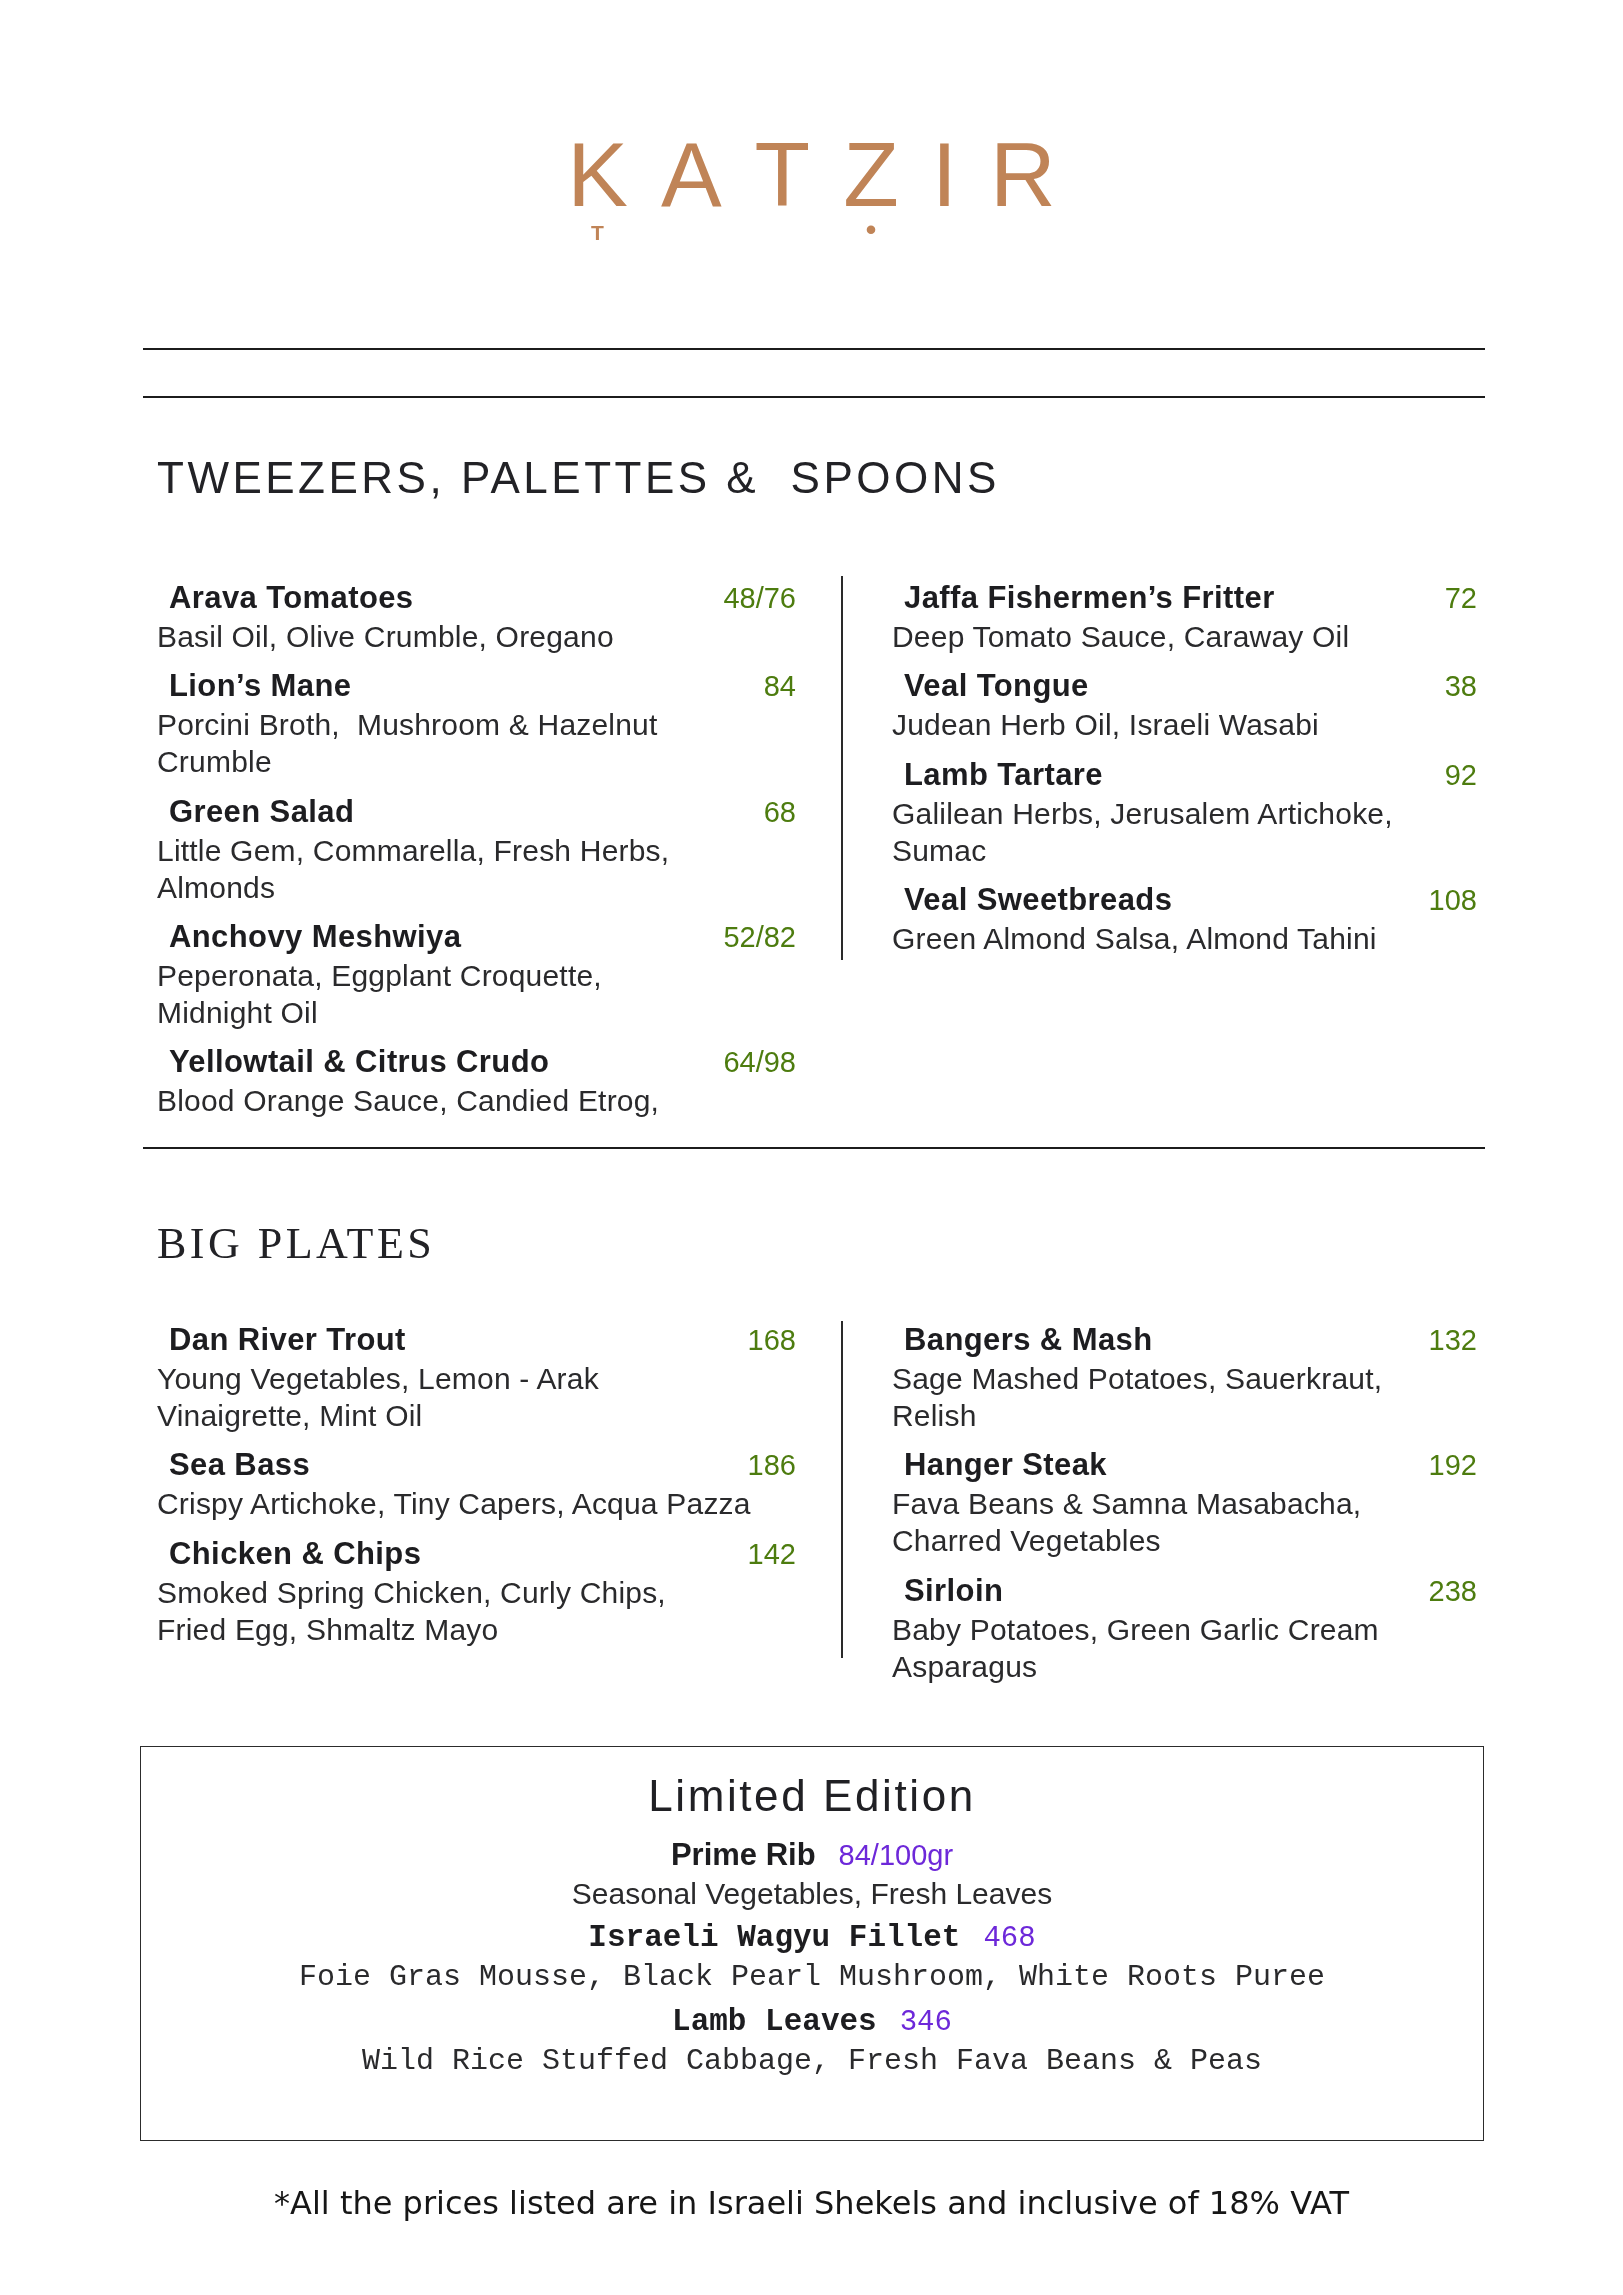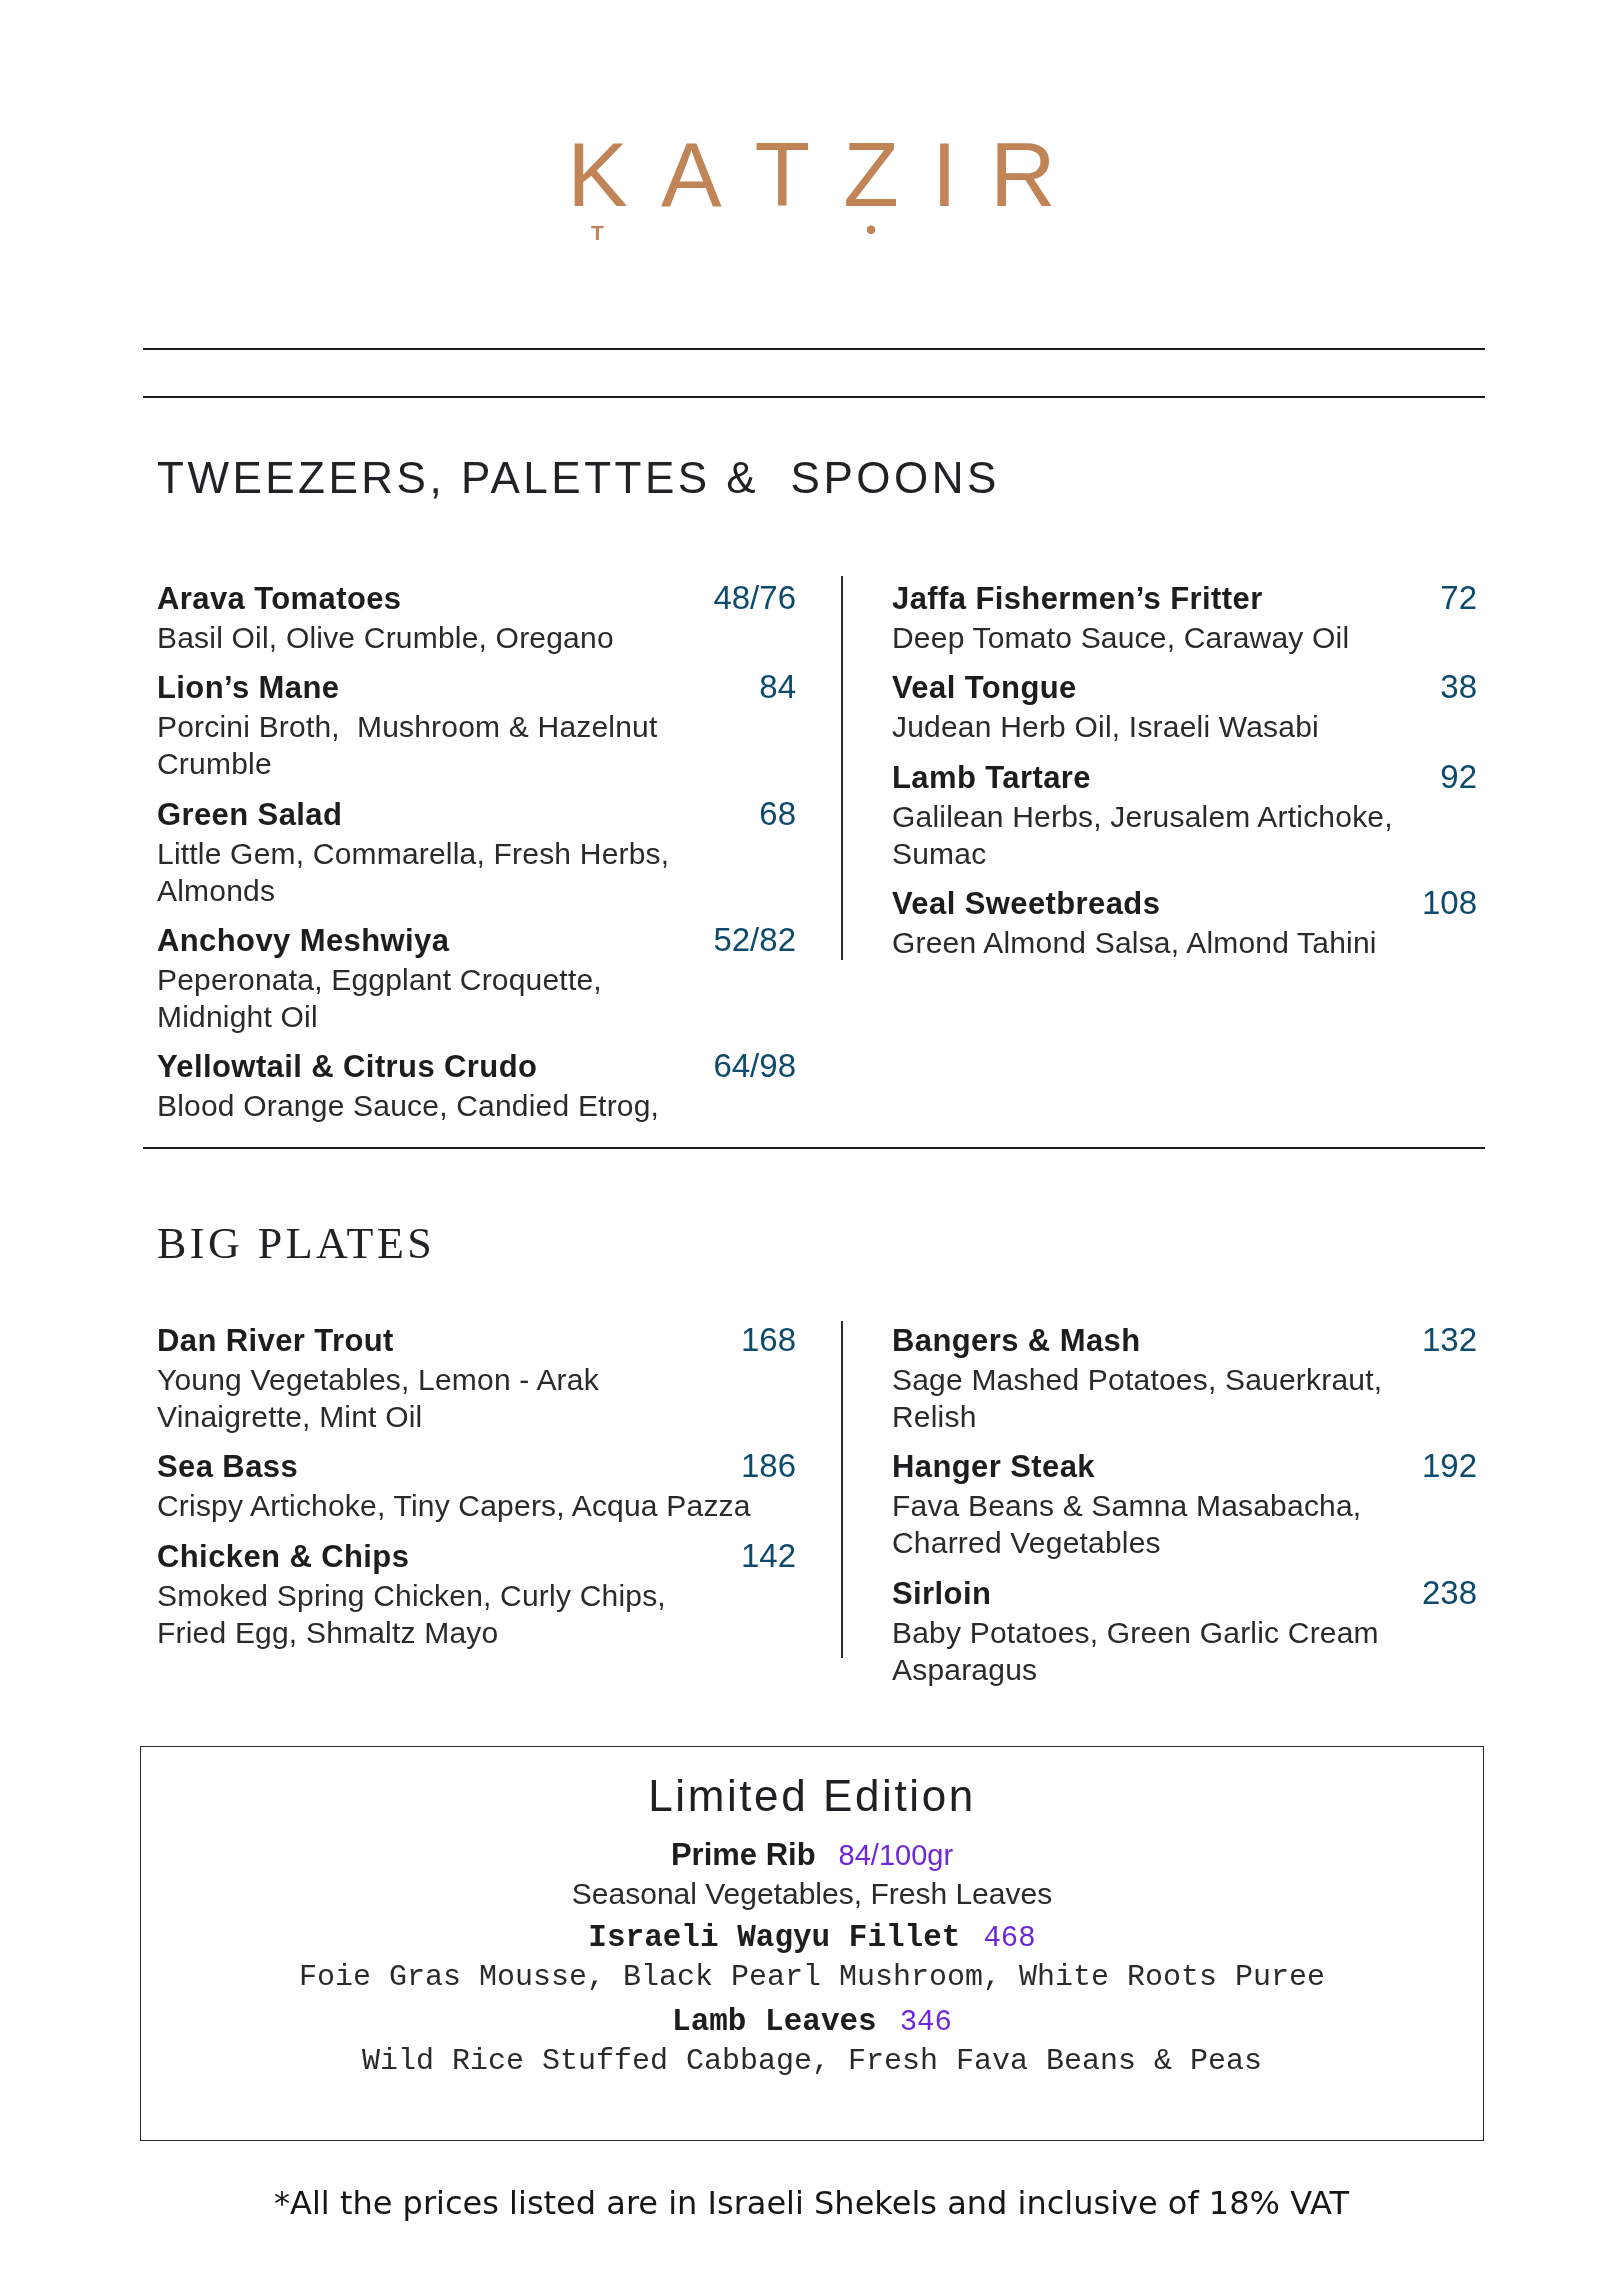--- a/index.html
+++ b/index.html
@@ -31,24 +31,24 @@
   .sec-title-2{top:1218px;font-family:Liberation Serif, serif;}
 
   
   .grid{position:absolute;left:157px;width:1320px;display:flex;
         justify-content:space-between;}
   .grid-1{top:578px;}
   .grid-2{top:1320px;}
   .col-left{width:639px;}
   .col-right{width:585px;}
   .item{margin-bottom:11.3px;}
-  .row{display:flex;justify-content:space-between;align-items:baseline;}
+  .row{display:flex;justify-content:space-between;align-items:baseline;margin-left:12px;}
   .name{font-size:31px;line-height:40px;font-weight:700;letter-spacing:0.4px;
         color:#1d1d20;}
-  .price{font-size:33px;line-height:40px;font-weight:400;color:#0c4a6e;
+  .price{font-size:29px;line-height:40px;font-weight:400;color:#4d7c0f;
         white-space:nowrap;padding-left:17.5px;}
   .desc{font-size:30px;line-height:37px;font-weight:400;color:#2a2a2c;
         letter-spacing:0.2px;white-space:pre-wrap;}
 
   
   .le-box{position:absolute;left:140px;top:1746px;width:1344px;height:395px;
         border:1.7px solid #2c2c2c;box-sizing:border-box;text-align:center;}
   .le-title{margin:23px 0 0 0;font-size:44px;line-height:51px;font-weight:400;
         letter-spacing:2.6px;color:#202024;}
   .le-item{margin-top:14px;}

